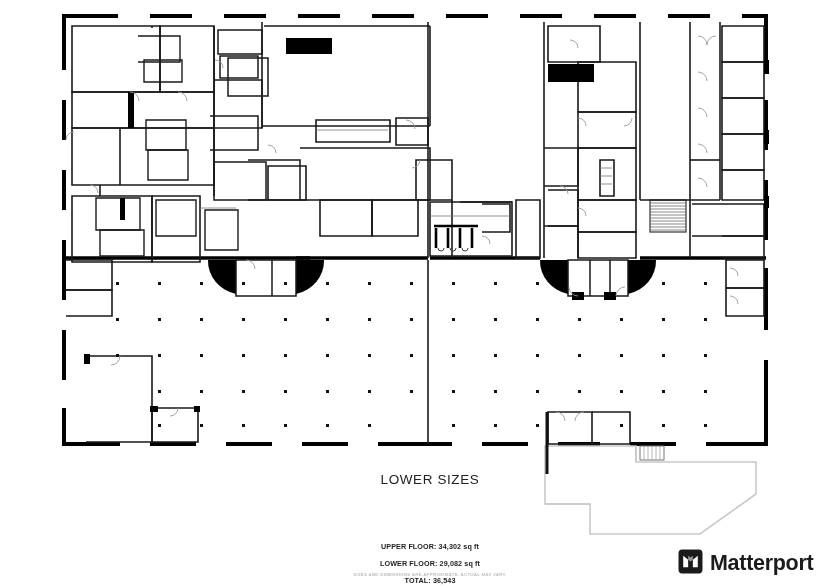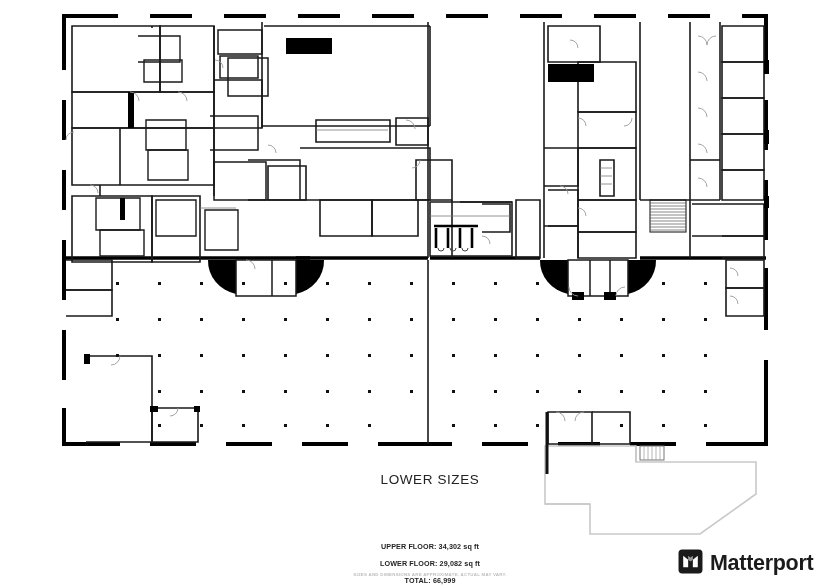--- a/index.html
+++ b/index.html
@@ -355,21 +355,21 @@
       <path d="M430,216 L510,216"></path>
       <path d="M200,208 L236,208"></path>
     </g>
   </svg>
 
   <div class="floor-title">LOWER SIZES</div>
 
   <div class="stats">
     <div>UPPER FLOOR: 34,302 sq ft</div>
     <div>LOWER FLOOR: 29,082 sq ft</div>
-    <div>TOTAL: 66,999</div>
+    <div>TOTAL: 36,543</div>
   </div>
 
   <div class="disclaimer">SIZES AND DIMENSIONS ARE APPROXIMATE, ACTUAL MAY VARY.</div>
 
   <div class="brand">
     <svg class="brand-mark" viewBox="0 0 48 48">
       <rect x="1" y="1" width="46" height="46" rx="7" ry="7" fill="#1b1b1b"></rect>
       <path d="M10 35 L10 13 L19.5 20.5 L19.5 35 Z" fill="#ffffff"></path>
       <path d="M38 35 L38 13 L28.5 20.5 L28.5 35 Z" fill="#ffffff"></path>
       <path d="M19.5 20.5 L24 24 L28.5 20.5 L28.5 13 L24 16.5 L19.5 13 Z" fill="#ffffff" opacity="0.55"></path>

